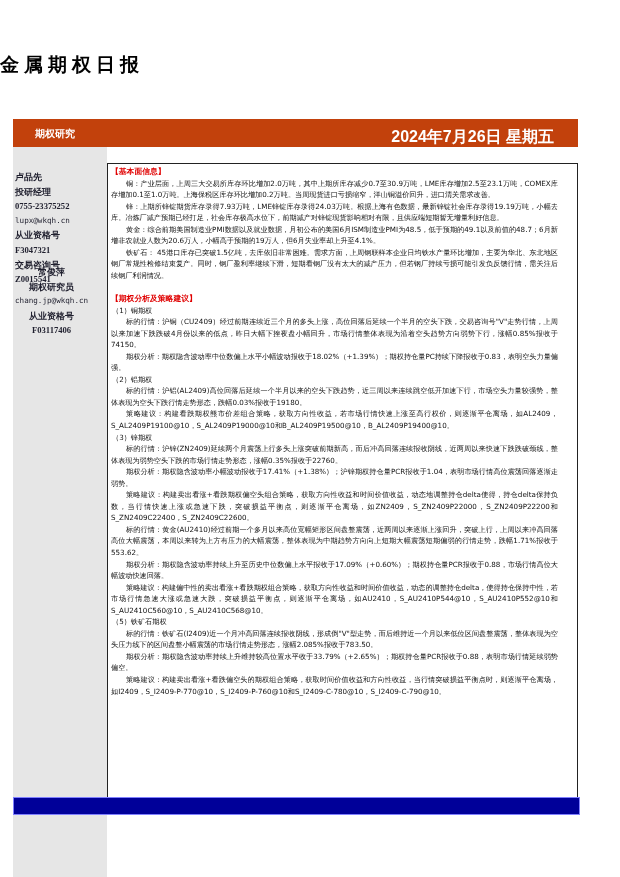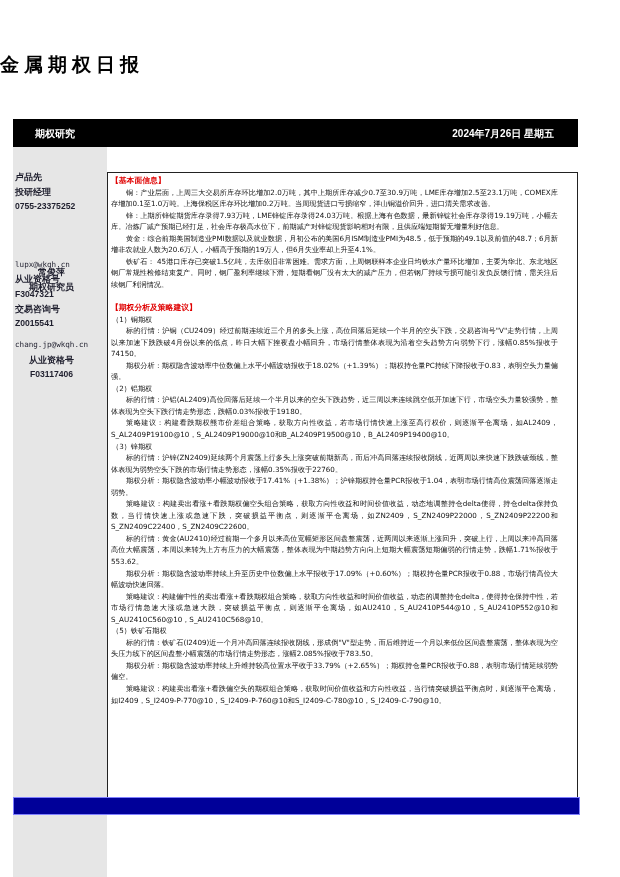--- a/index.html
+++ b/index.html
@@ -7,37 +7,37 @@
     body { position: relative; font-family: "DejaVu Sans", sans-serif; color: #000; }
 
     .title {
       position: absolute; left: 0; top: 52px; width: 620px; 
       font-family: "DejaVu Serif", serif; font-weight: bold; font-size: 19px; letter-spacing: 5px;
       color: #000;
     }
 
     .header-bar {
       position: absolute; left: 13px; top: 119px; width: 565px; height: 28px;
-      background: #000000; color: #ffffff; font-weight: bold; font-size: 10px;
+      background: #c2410c; color: #ffffff; font-weight: bold; font-size: 10px;
     }
     .header-bar .left { position: absolute; left: 22px; top: 8px; }
-    .header-bar .right { position: absolute; right: 24px; top: 8px; font-family: "Liberation Sans", sans-serif; font-size: 10px; }
+    .header-bar .right { position: absolute; right: 24px; top: 8px; font-family: "Liberation Sans", sans-serif; font-size: 16px; }
 
     .sidebar {
       position: absolute; left: 13px; top: 147px; width: 94px; height: 796px;
       background: #e6e6e6;
     }
     .author { position: absolute; left: 2px; font-size: 9px; line-height: 14.6px; color: #1f1f2e; font-weight: bold; }
-    .author .mono { font-family: Liberation Sans, sans-serif; font-weight: bold; font-size: 8.6px; }
-    .author .email { font-family: "DejaVu Sans Mono", monospace; font-weight: normal; font-size: 7.6px; margin-top: 44px; }
+    .author .mono { font-family: Liberation Serif, serif; font-weight: bold; font-size: 8.6px; }
+    .author .email { font-family: "DejaVu Sans Mono", monospace; font-weight: normal; font-size: 7.6px; }
     .author1 { top: 23px; }
     .author2 { top: 118px; text-align: center; }
 
     .content {
-      position: absolute; left: 107px; top: 172px; width: 471px; height: 640px;
+      position: absolute; left: 107px; top: 163px; width: 471px; height: 640px;
       border: 1.3px solid #222; background: #fff;
       padding: 2px 19px 0 3px;
       font-size: 7.15px; line-height: 11.55px; color: #111;
     }
     .sec-title { color: #e00000; font-weight: bold; font-size: 7.8px; }
     .p { text-indent: 2.1em; text-align: justify; }
     .sub { padding-left: 1px; }
     .gap { height: 11.5px; }
 
     .footer-bar {

